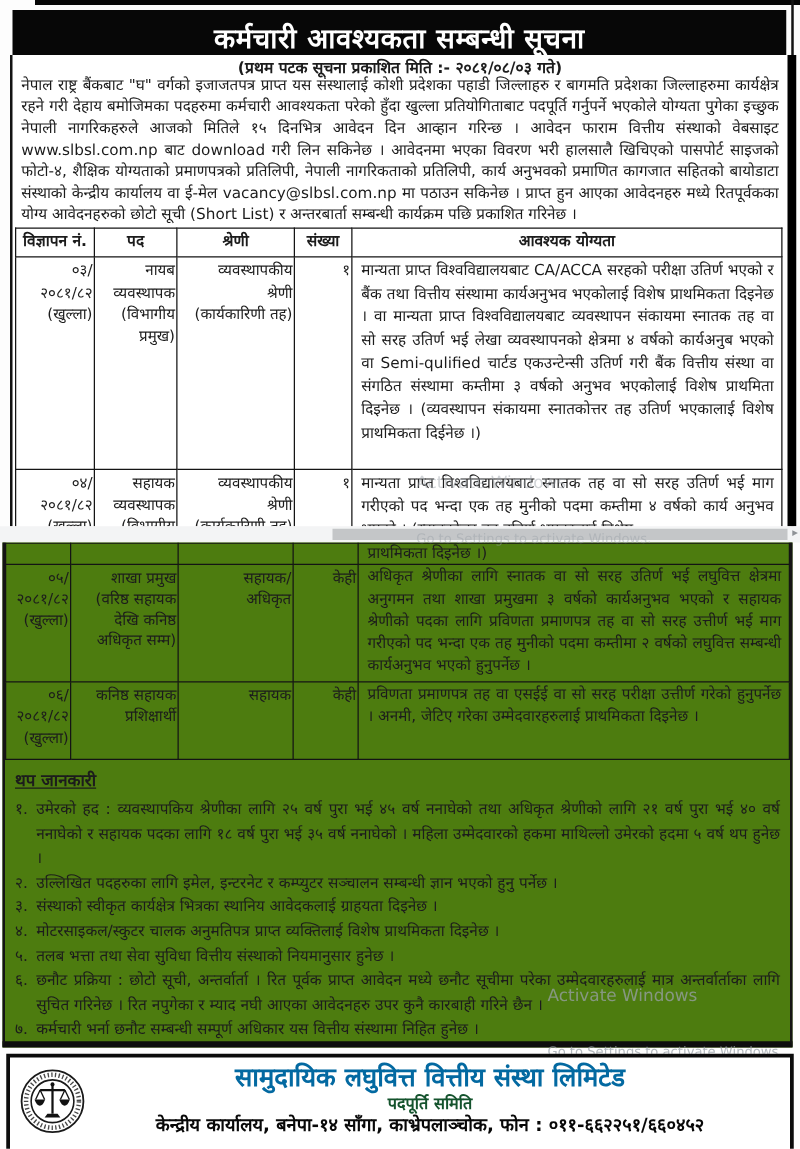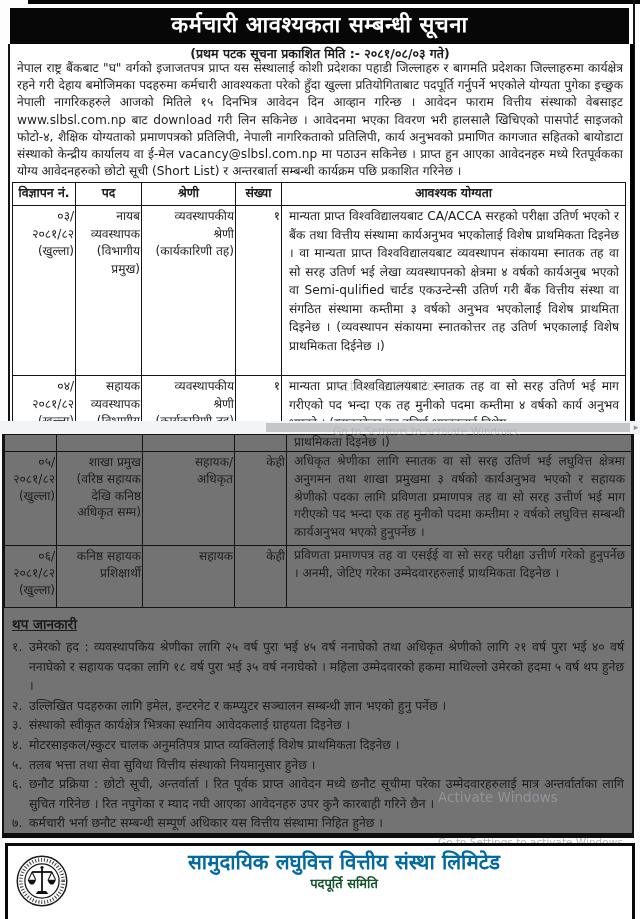--- a/index.html
+++ b/index.html
@@ -4,25 +4,25 @@
 <style>
   html,body{margin:0;padding:0;}
   body{width:640px;height:919px;overflow:hidden;background:#ffffff;
        font-family:"DejaVu Sans",sans-serif;color:#1c1c1c;}
   .page{position:relative;width:640px;height:919px;background:#fdfdfd;}
 
   .top-edge{position:absolute;left:28px;top:0;width:612px;height:4px;background:#060606;}
   .right-edge-line{position:absolute;left:633px;top:0;width:2px;height:421px;background:#141414;}
 
   .title-bar{position:absolute;left:10px;top:8px;width:619px;height:36px;background:#070707;
-             display:flex;align-items:flex-start;justify-content:center;}
+             display:flex;align-items:flex-end;justify-content:center;}
   .title-bar span{color:#ffffff;font-weight:bold;font-size:22px;letter-spacing:.5px;}
 
   .doc-top{position:absolute;left:8px;top:44px;width:620px;height:377px;background:#ffffff;
-           border-left:2px solid #141414;border-right:4px solid #000000;overflow:hidden;}
+           border-left:2px solid #141414;border-right:7px solid #000000;overflow:hidden;}
   .pub-line{text-align:center;font-weight:bold;font-size:12.5px;margin-top:1px;height:15px;}
   .intro{font-size:12.2px;line-height:17.2px;text-align:justify;margin:0 7px 0 7px;}
 
   table{border-collapse:collapse;table-layout:fixed;}
   .vtable{width:614px;margin:2px 1px 0 2px;}
   .vtable th,.vtable td,.vtable2 th,.vtable2 td{border:1.6px solid #141414;vertical-align:top;overflow:hidden;}
   .vtable col.c1{width:63px}.vtable col.c2{width:66px}.vtable col.c3{width:94px}.vtable col.c4{width:46px}
   .vtable2{width:628px;}
   .vtable2 col.c1{width:52px}.vtable2 col.c2{width:86px}.vtable2 col.c3{width:92px}.vtable2 col.c4{width:52px}
   th.hc{font-weight:bold;font-size:12.4px;text-align:center;height:20px;padding:1px 0;margin-top:16px;}
@@ -34,21 +34,21 @@
   tr.r3 td{height:90px;}
   tr.r3 td.cq,tr.r4 td.cq{line-height:17.8px;}
   tr.r3 td.cc,tr.r4 td.cc{line-height:16.8px;}
   tr.r4 td{height:58px;}
 
   .scrollbar{position:absolute;left:0;top:421px;width:640px;height:13px;background:#f3f4f5;}
   .scroll-thumb{position:absolute;left:266px;top:2px;width:364px;height:9px;background:#c4c6c8;}
   .scroll-arrow{position:absolute;left:632px;top:0;width:8px;height:13px;color:#8f9397;
                 font-size:9px;line-height:13px;text-align:center;}
 
-  .doc-bottom{position:absolute;left:2px;top:434px;width:632px;height:404px;background:#737373;
+  .doc-bottom{position:absolute;left:2px;top:434px;width:632px;height:404px;background:#4d7c0f;
               border-left:2px solid #141414;border-right:2px solid #141414;border-bottom:5px solid #0e0e0e;
               box-sizing:border-box;overflow:hidden;}
   .addl{margin:6px 8px 0 8px;}
   .addl-head{display:inline-block;font-weight:bold;font-size:13.5px;text-decoration:underline;margin:1px 0 5px 0;}
   .info-item{display:flex;font-size:12.3px;line-height:19.6px;}
   .info-item .num{flex:none;width:17px;}
   .info-item .itext{flex:1;text-align:justify;}
 
   .wm{position:absolute;color:#9aa1a8;pointer-events:none;}
   .wm .l1{font-size:13.5px;}
@@ -234,16 +234,17 @@
         </g>
         <path d="M14 28.5 h9.5 q-2 5.5 -4.75 5.5 q-2.75 0 -4.75 -5.5 z" fill="#111111"></path>
         <path d="M36 28.5 h9.5 q-2 5.5 -4.75 5.5 q-2.75 0 -4.75 -5.5 z" fill="#111111"></path>
         <path d="M25.5 41 h9 l2.5 3.5 h-14 z" fill="#111111"></path>
         <circle cx="30" cy="15" r="1.8" fill="#111111"></circle>
       </svg>
     </div>
     <div class="footer-text">
       <div class="org-name">सामुदायिक लघुवित्त वित्तीय संस्था लिमिटेड</div>
       <div class="committee">पदपूर्ति समिति</div>
+      <div class="address">केन्द्रीय कार्यालय, बनेपा-१४ साँगा, काभ्रेपलाञ्चोक, फोन : ०११-६६२२५१/६६०४५२</div>
     </div>
   </div>
 
 </div>
 
 </body></html>

